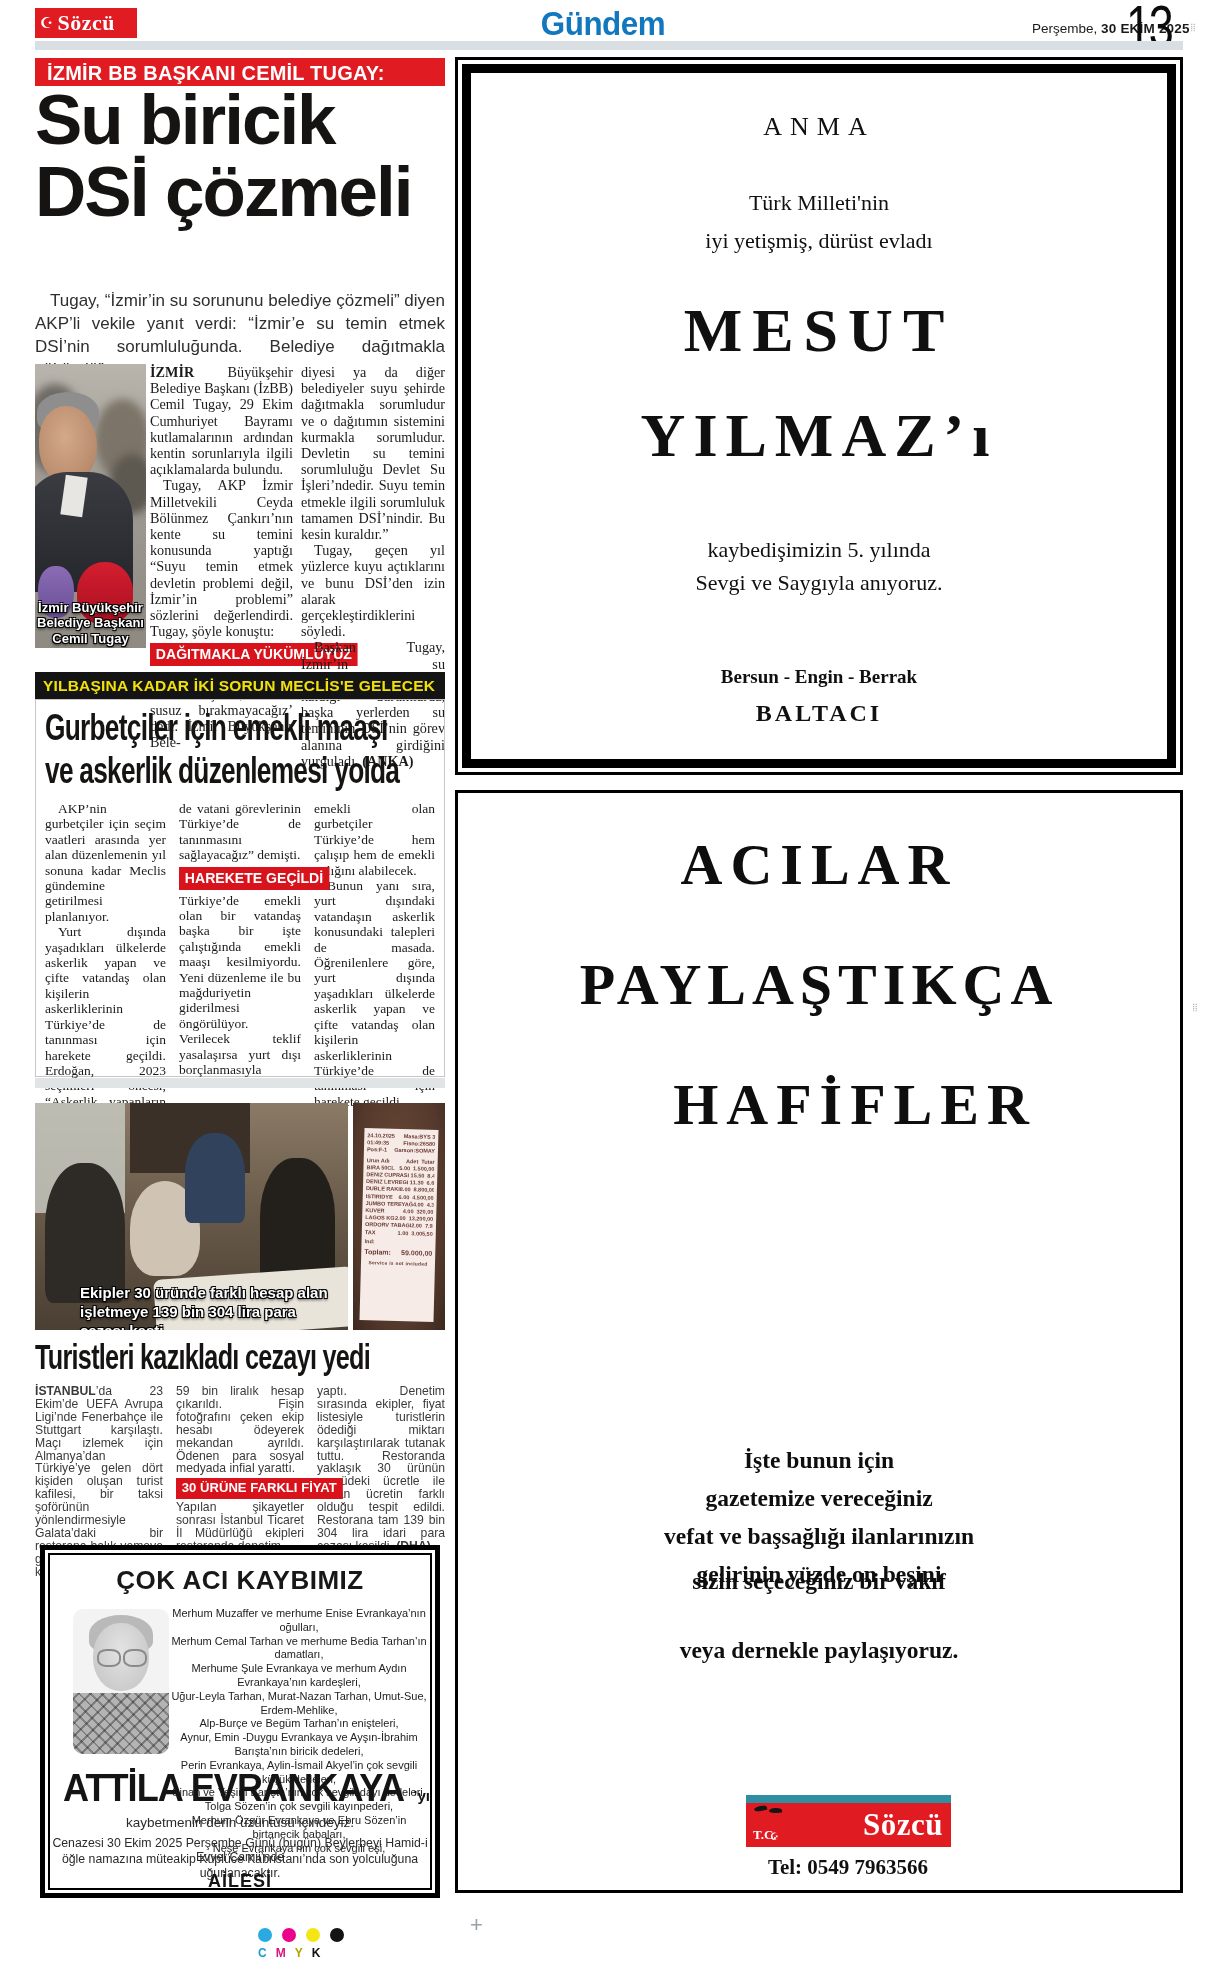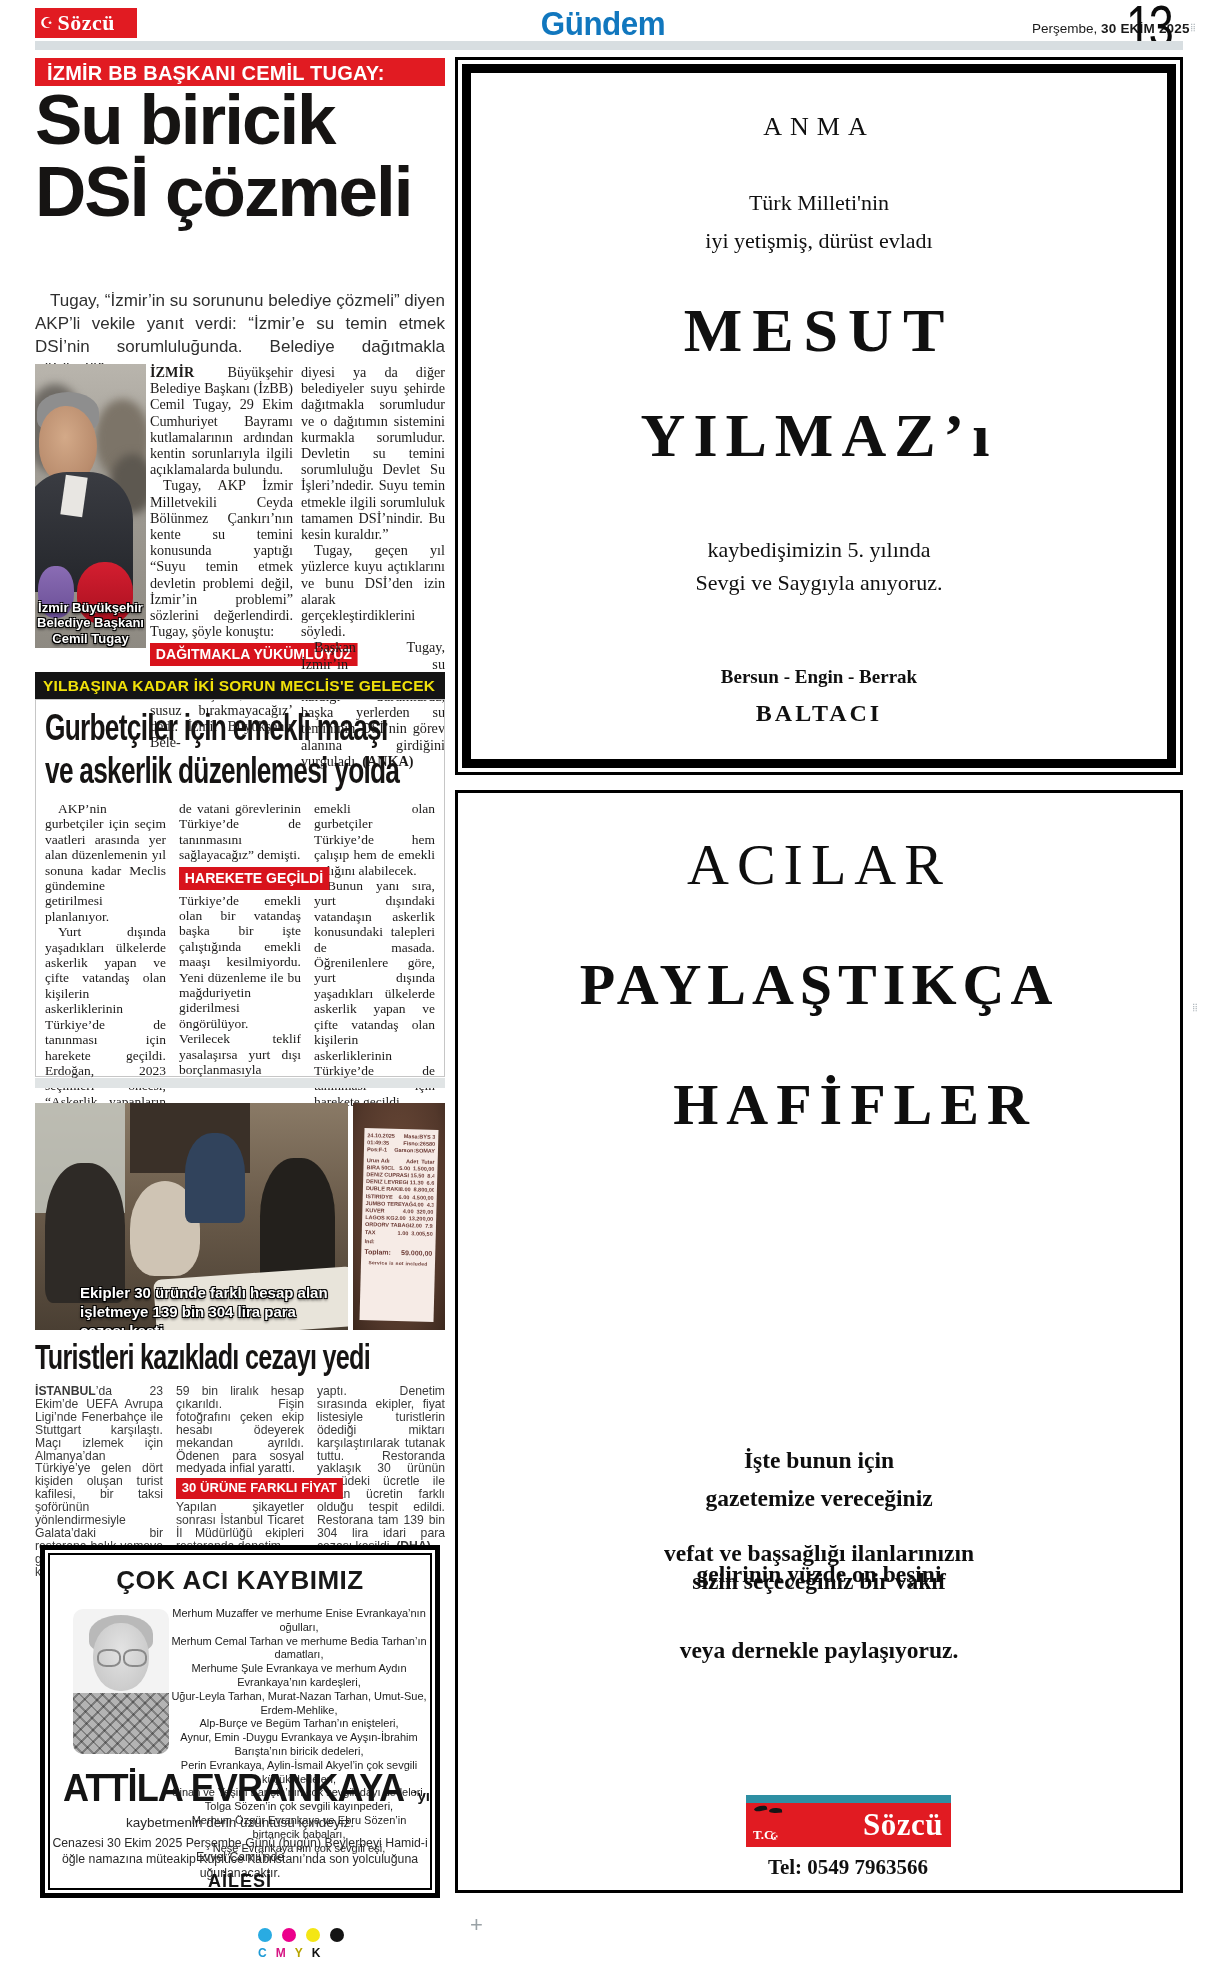--- a/index.html
+++ b/index.html
@@ -112,25 +112,25 @@
   #anma-l2{top:168px;font-size:22px;}
   #anma-n1{top:235px;font-size:62px;font-weight:bold;letter-spacing:10px;}
   #anma-n2{top:340px;font-size:62px;font-weight:bold;letter-spacing:8px;}
   #anma-l3{top:477px;font-size:22px;}
   #anma-l4{top:510px;font-size:22px;}
   #anma-f1{top:606px;font-size:19px;font-weight:bold;}
   #anma-f2{top:640px;font-size:24px;font-weight:bold;letter-spacing:3px;}
 
   #acilar{left:455px;top:790px;width:728px;height:1103px;border:3px solid #000;box-sizing:border-box;}
   #acilar .ctr{left:0;width:100%;text-align:center;color:#0e0e0e;}
-  #ac-t1{top:38px;font-size:58px;font-weight:normal;letter-spacing:8px;}
+  #ac-t1{top:38px;font-size:58px;font-weight:bold;letter-spacing:8px;}
   #ac-t2{top:158px;font-size:58px;font-weight:bold;letter-spacing:6px;}
   #ac-t3{top:278px;font-size:58px;font-weight:bold;letter-spacing:8px;padding-left:36px;}
   .ac-body{font-size:23.5px;font-weight:bold;line-height:38px;}
-  #ac-b0{top:648px;} #ac-b1{top:686px;} #ac-b2{top:724px;margin-top:17px;} #ac-b3{top:762px;} #ac-b4{top:769px;} #ac-b5{top:838px;}
+  #ac-b0{top:648px;} #ac-b1{top:686px;} #ac-b2{top:724px;} #ac-b3{top:762px;} #ac-b4{top:769px;} #ac-b5{top:838px;}
   #ac-logo{left:288px;top:1002px;width:205px;height:52px;}
   #ac-logo .teal{position:absolute;left:0;top:0;width:100%;height:8px;background:#2e8fa3;}
   #ac-logo .red{position:absolute;left:0;top:8px;width:100%;height:44px;background:#e11b22;display:flex;align-items:center;justify-content:flex-end;padding-right:8px;box-sizing:border-box;}
   #ac-logo .tc{position:absolute;left:7px;bottom:4px;color:#fff;font-family:"Liberation Serif",serif;font-weight:bold;font-size:13px;}
   #ac-logo .birds{position:absolute;left:8px;top:11px;width:30px;height:8px;}
   #ac-logo .birds i{position:absolute;width:13px;height:5px;background:#151515;border-radius:60% 60% 0 60%;transform:rotate(-12deg);}
   #ac-logo .birds i:nth-child(2){left:15px;top:2px;transform:rotate(-4deg);}
   #ac-logo .cres{position:absolute;left:24px;bottom:5px;color:#fff;font-size:10px;font-family:"DejaVu Sans",sans-serif;}
   #ac-logo .brand-txt{color:#fff;font-family:"Liberation Serif",serif;font-weight:bold;font-size:31px;letter-spacing:.5px;}
   #ac-tel{left:0;top:1062px;width:780px;text-align:center;font-weight:bold;font-size:21px;color:#101010;}

